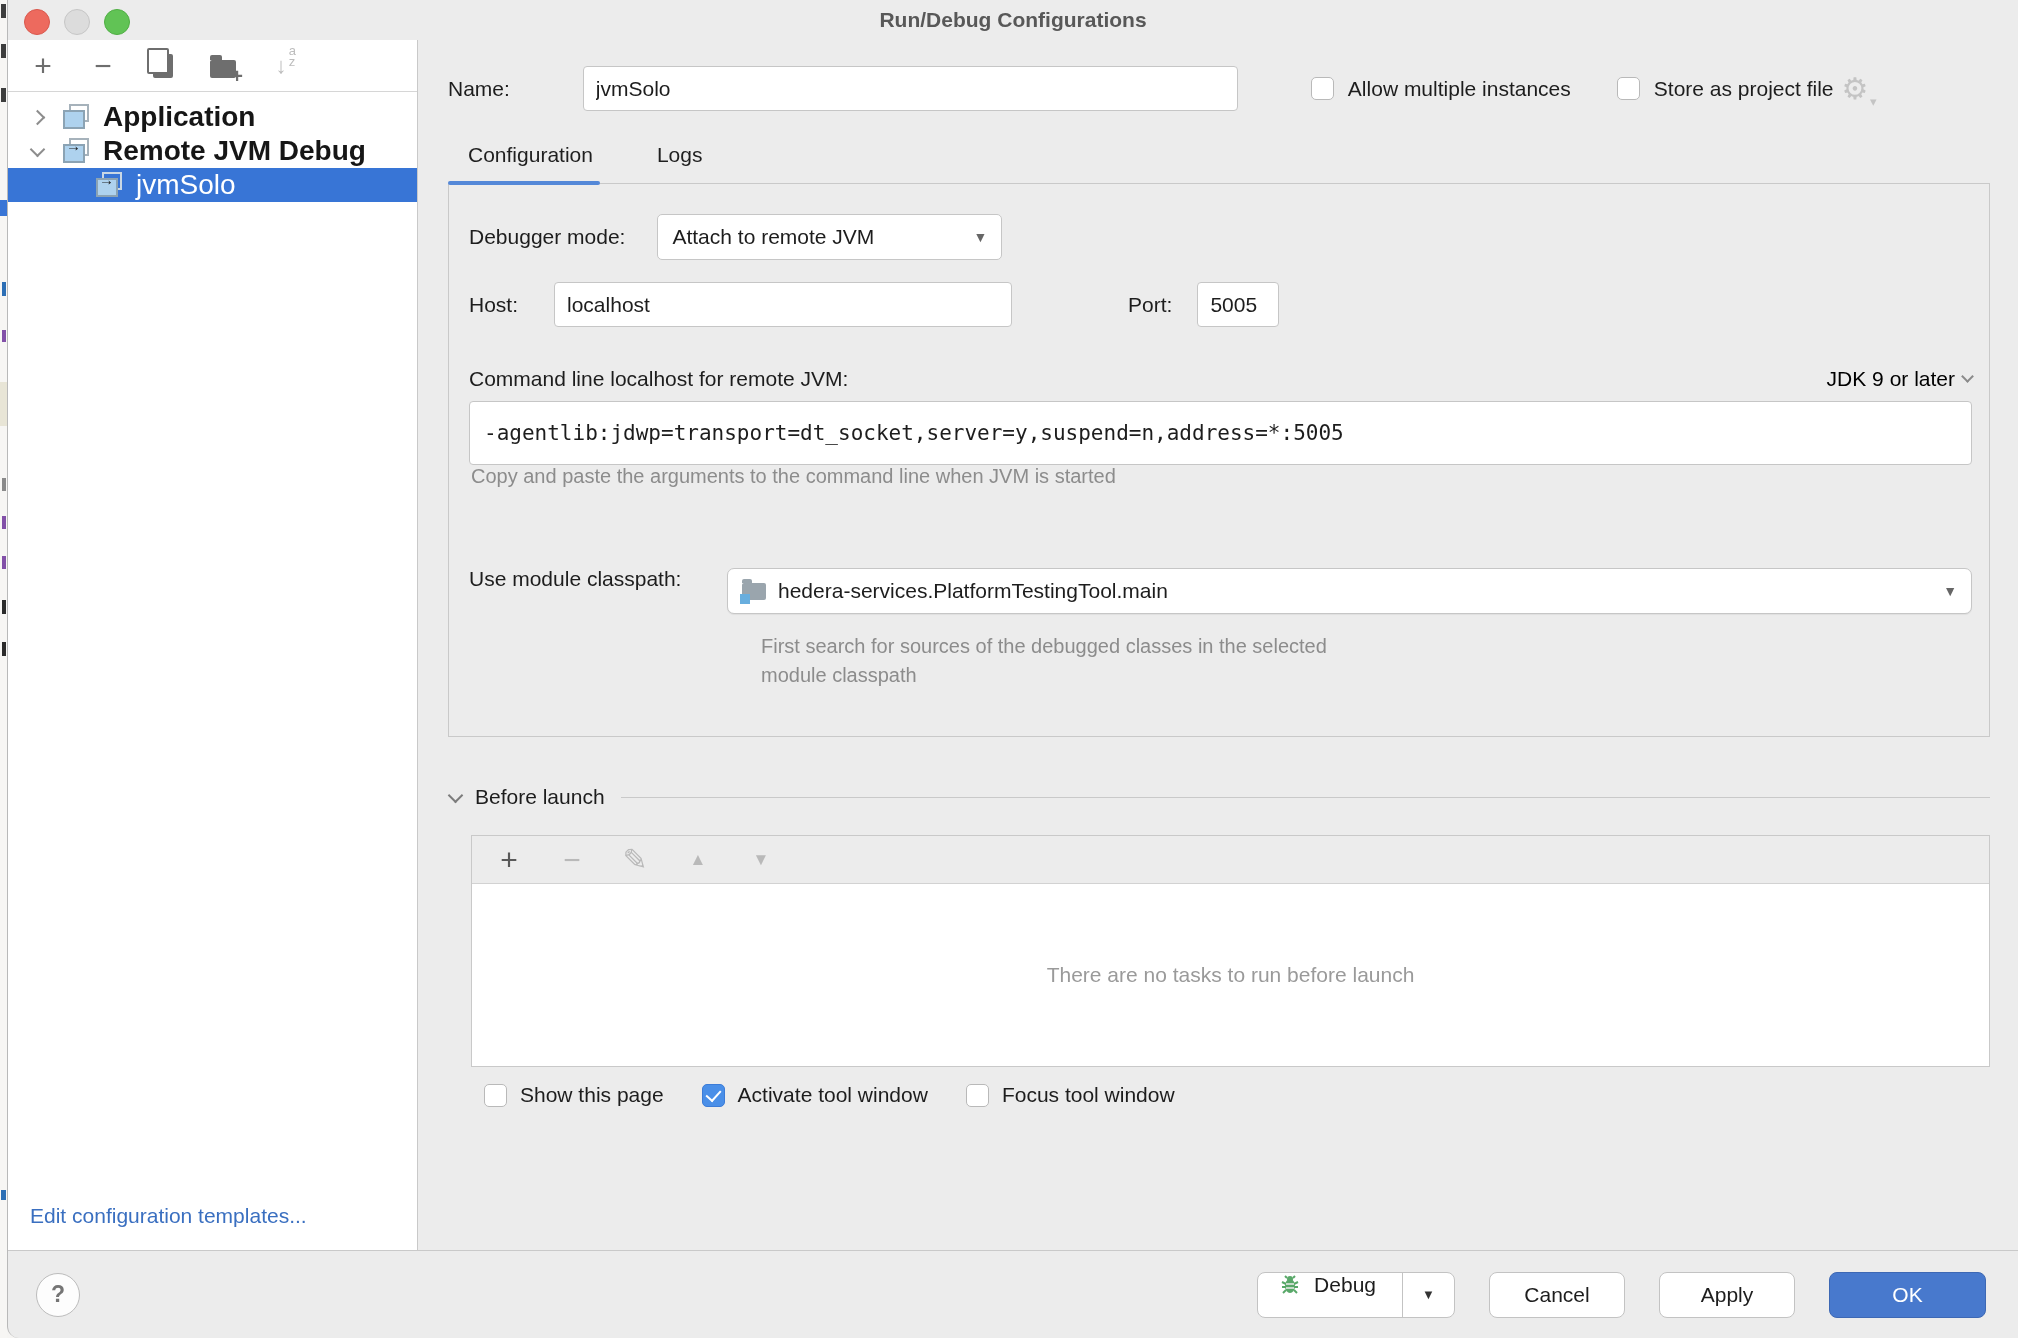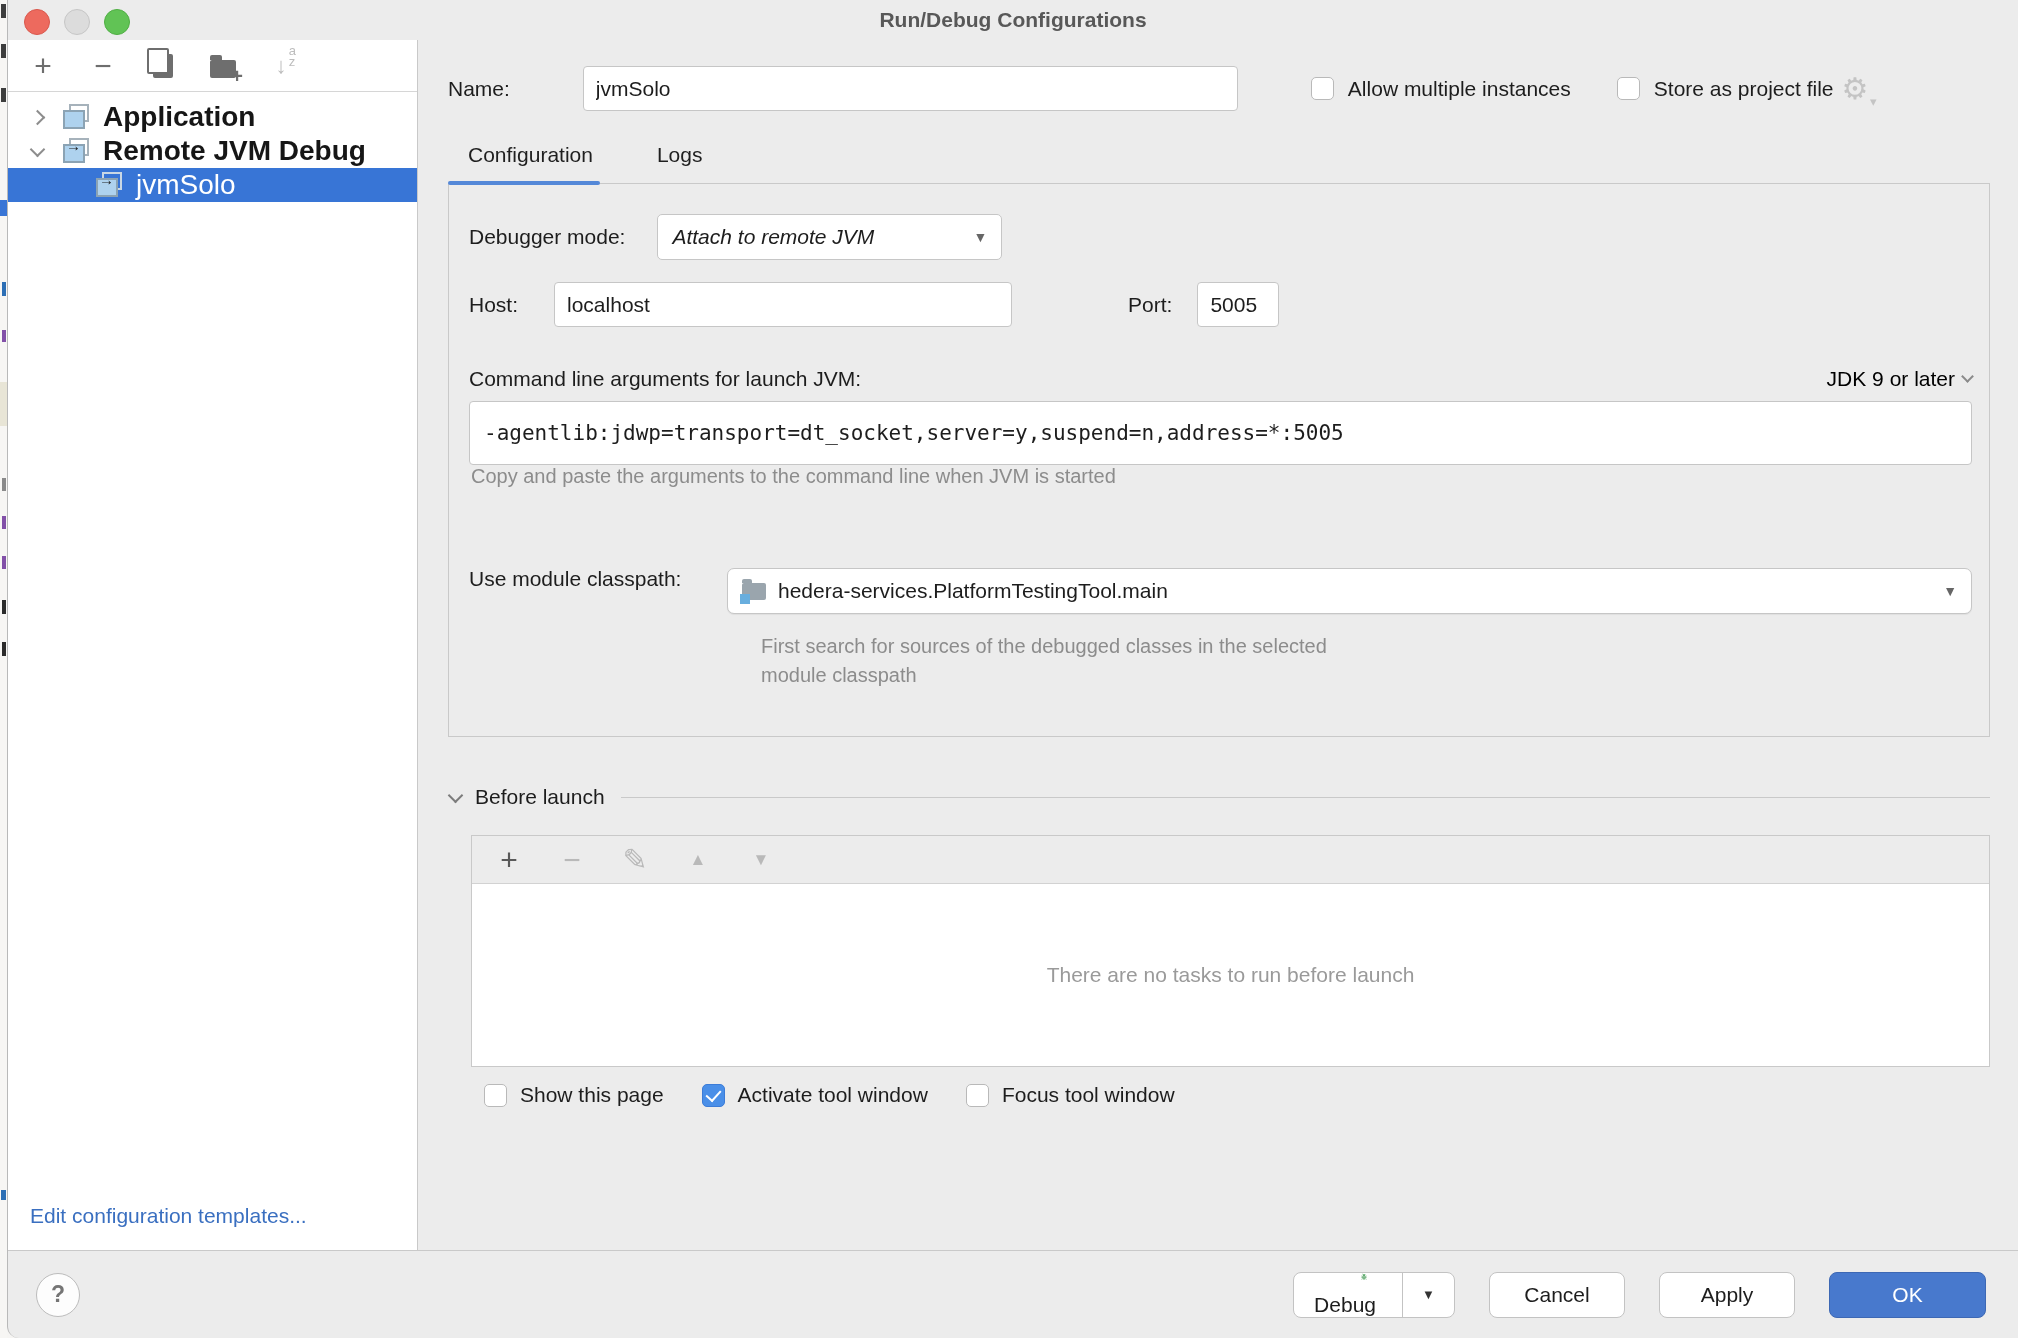--- a/index.html
+++ b/index.html
@@ -72,21 +72,21 @@
 
   .tabs { margin-top:32px; display:flex; gap:64px; padding-left:20px; }
   .tab { font-size:21px; color:#1f1f1f; padding-bottom:16px; position:relative; }
   .tab.active::after { content:""; position:absolute; left:-20px; width:152px; bottom:-2px; height:4px; background:#5488d8; border-radius:2px; }
 
   .panel { border:1px solid #c9c9c9; padding:30px 17px 46px 20px; }
   .frow { display:flex; align-items:center; }
   .select { background:#fff; border:1px solid #c6c6c6; border-radius:5px; height:46px; display:flex; align-items:center;
             font-size:21px; color:#1d1d1d; padding:0 14px; }
   .select .caret { margin-left:auto; color:#666; font-size:14px; padding-left:24px; }
-  .dbg-select { width:345px; margin-left:32px;font-style:italic; }
+  .dbg-select { width:345px; margin-left:32px; }
   .host-row { margin-top:22px; }
   .host-inp { width:458px; margin-left:36px; }
   .port-lbl { margin-left:116px; }
   .port-inp { width:82px; margin-left:25px; }
 
   .args-label-row { margin-top:40px; display:flex; align-items:center; justify-content:space-between; }
   .jdk-link { color:#000000; font-size:21px; display:flex; align-items:center; gap:8px; cursor:pointer; }
   .jdk-link .chev { width:9px; height:9px; border-color:#8a8a8a; border-width:2px; transform:rotate(45deg); margin-top:-6px; }
   .args-inp { margin-top:10px; width:100%; height:64px; font-family:"DejaVu Sans Mono", monospace; font-size:21px; padding:0 14px; }
   .hint { color:#8c8c8c; font-size:20px; }
@@ -119,21 +119,21 @@
 
   
   .footer { flex:0 0 auto; height:88px; border-top:1px solid #c9c9c9; display:flex; align-items:center;
             padding:0 32px 0 28px; border-radius:0 0 0 12px; }
   .help-btn { width:44px; height:44px; border-radius:50%; border:1.5px solid #bcbcbc; background:#fdfdfd;
               display:flex; align-items:center; justify-content:center; font-size:23px; color:#757575; font-weight:700; }
   .foot-spacer { flex:1 1 auto; }
   .btn { height:46px; background:#ffffff; border:1px solid #c3c3c3; border-radius:8px; font-size:21px; color:#1d1d1d;
          display:flex; align-items:center; justify-content:center; }
   .debug-btn { display:flex; align-items:stretch; padding:0; overflow:hidden; }
-  .debug-main { display:flex; align-items:flex-end; gap:12px; padding:0 26px 0 20px;flex-direction:column; }
+  .debug-main { display:flex; align-items:flex-start; gap:12px; padding:0 26px 0 20px; }
   .debug-arrow { width:52px; display:flex; align-items:center; justify-content:center; border-left:1px solid #c3c3c3; font-size:13px; color:#333; }
   .cancel-btn, .apply-btn { width:136px; margin-left:34px; }
   .ok-btn { width:157px; margin-left:34px; background:#4879cd; border-color:#3d68b4; color:#ffffff; }
 </style>
 </head>
 <body>
 
 <div class="sliver">
   <i class="frag" style="left:1px;top:4px;width:5px;height:14px;background:#3d3d3d;"></i>
   <i class="frag" style="left:1px;top:44px;width:5px;height:14px;background:#3d3d3d;"></i>
@@ -238,21 +238,21 @@
         </div>
 
         <div class="frow host-row">
           <span class="lbl">Host:</span>
           <input class="inp host-inp" value="localhost" style="">
           <span class="lbl port-lbl">Port:</span>
           <input class="inp port-inp" value="5005" style="">
         </div>
 
         <div class="args-label-row">
-          <span class="lbl">Command line arguments for launch JVM:</span>
+          <span class="lbl">Command line localhost for remote JVM:</span>
           <span class="jdk-link">
             <span>JDK 9 or later</span>
             <span class="chev"></span>
           </span>
         </div>
         <input class="inp args-inp" value="-agentlib:jdwp=transport=dt_socket,server=y,suspend=n,address=*:5005" style="">
         <div class="hint args-hint">Copy and paste the arguments to the command line when JVM is started</div>
 
         <div class="frow module-row">
           <span class="lbl module-lbl">Use module classpath:</span>

